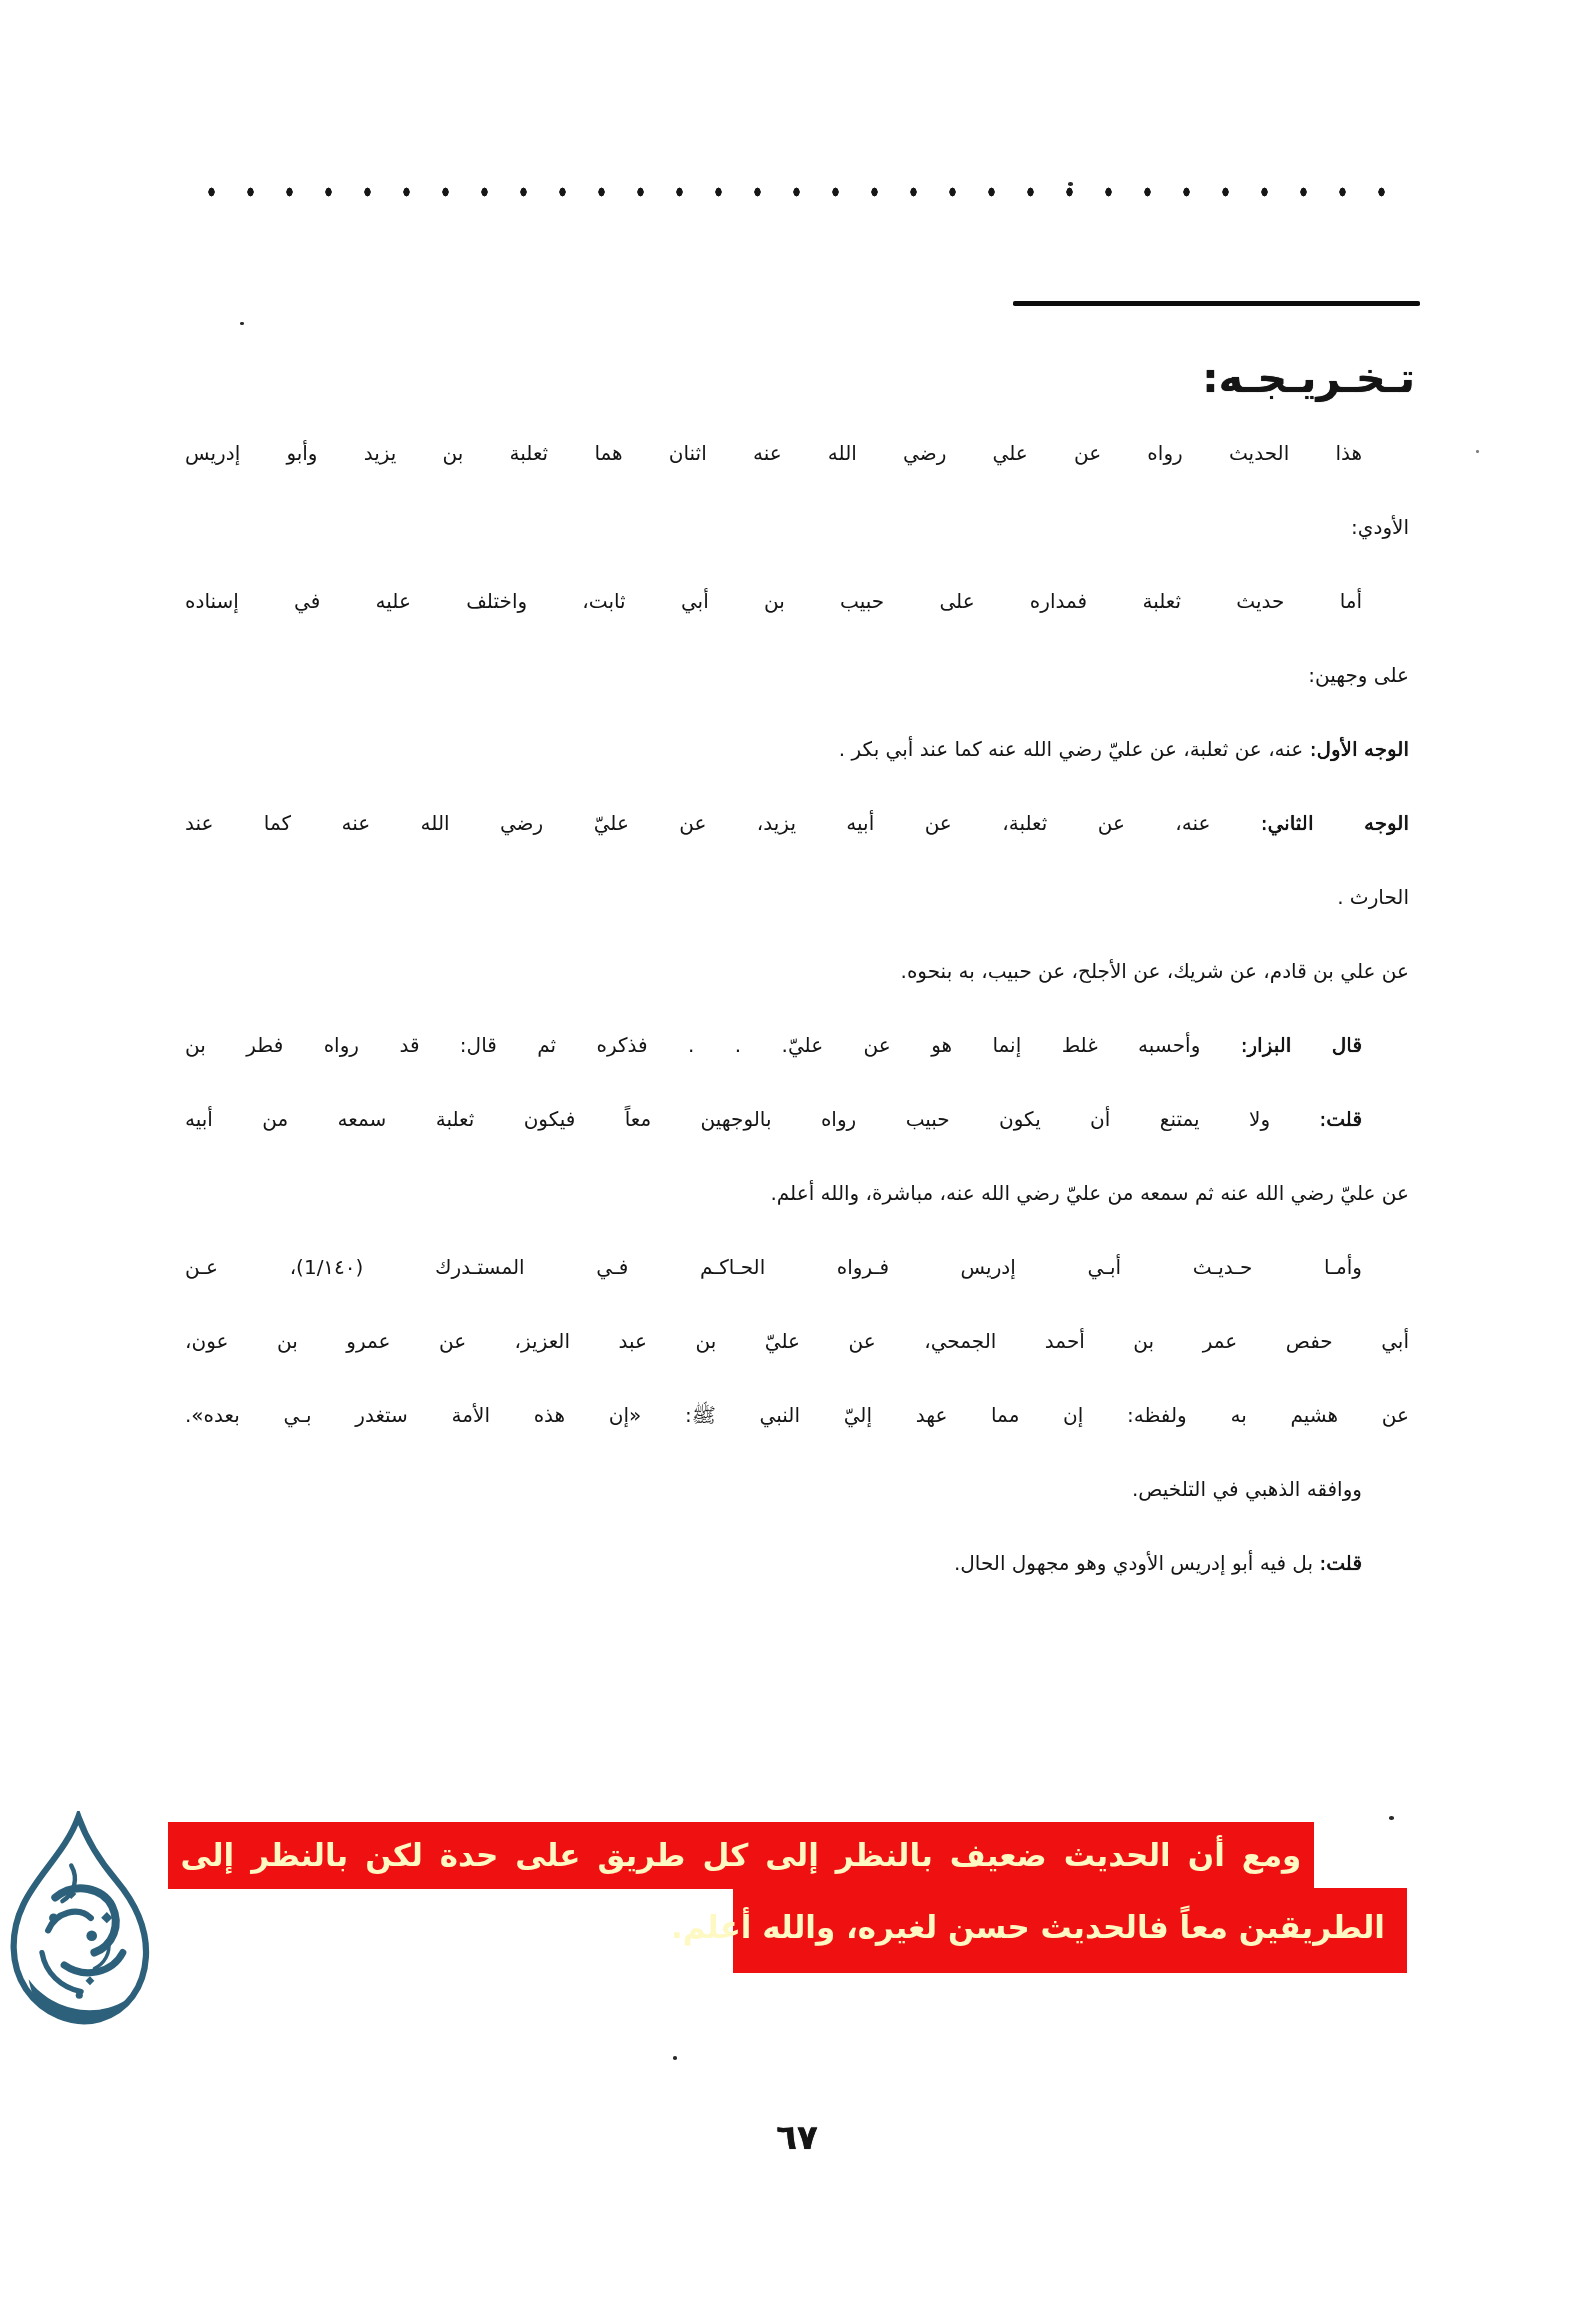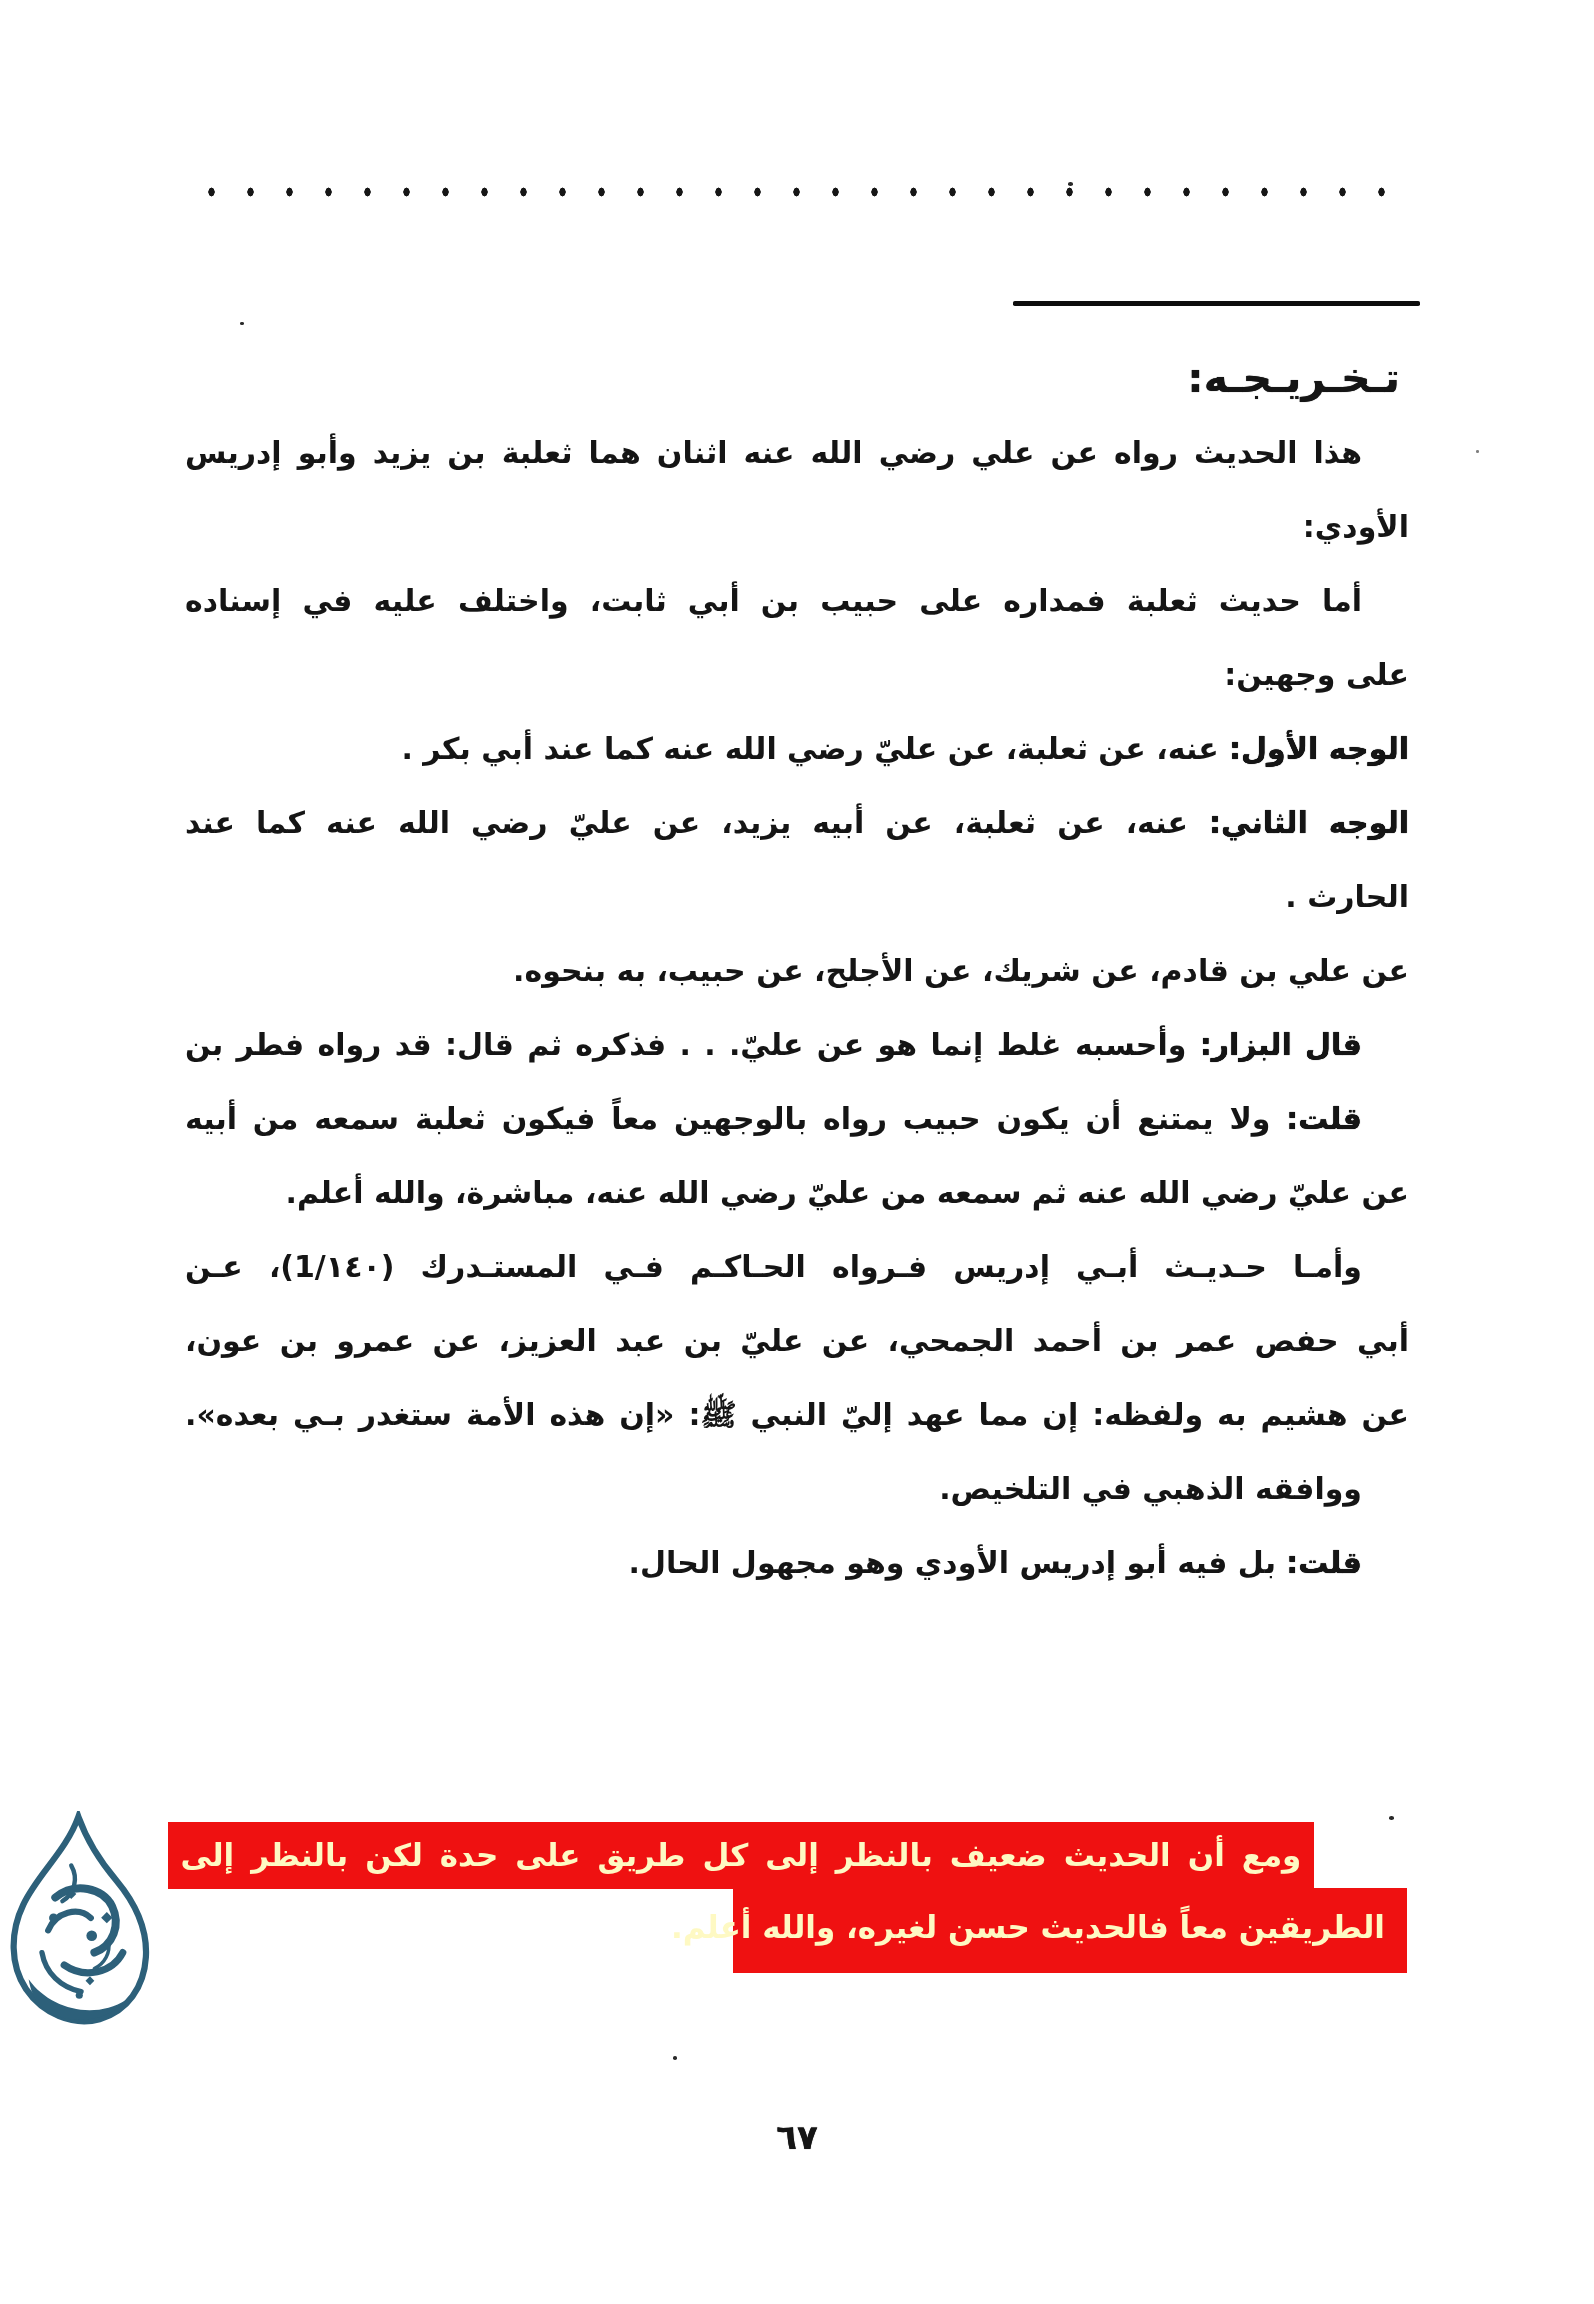--- a/index.html
+++ b/index.html
@@ -18,31 +18,31 @@
     position:absolute;left:192px;top:186px;width:1215px;height:11.7px;
     background-image:radial-gradient(ellipse 3.6px 5px at 50% 50%,#161616 82%,transparent 92%);
     background-size:39px 11.7px;background-repeat:repeat-x;
   }
   
   .rule{
     position:absolute;left:1013px;top:301px;width:407px;height:4.5px;
     background:#0d0d0d;border-radius:1.8px;
   }
   .heading{
-    position:absolute;right:194px;top:351px;
+    position:absolute;right:179px;top:351px;
     font-size:41px;font-weight:bold;line-height:54px;
     letter-spacing:0px;white-space:nowrap;
     text-shadow:0 0 0.7px #000;
   }
   .body-block{
     position:absolute;top:416px;right:185px;left:185px;
   }
   .ln{
     height:74px;line-height:74px;
-    font-size:30px;font-weight:bold;
+    font-size:20px;font-weight:normal;
   }
   .ln.j{text-align:justify;text-align-last:justify;}
   .ln.ind{padding-right:47px;}
   .lead{text-shadow:0 0 0.9px #000, 0 0 0.5px #000;}
   
   .hl{
     position:absolute;background:var(--highlight_red,#ef1111);
     color:#fef9c3;font-size:31px;font-weight:bold;
   }
   .hl1{

